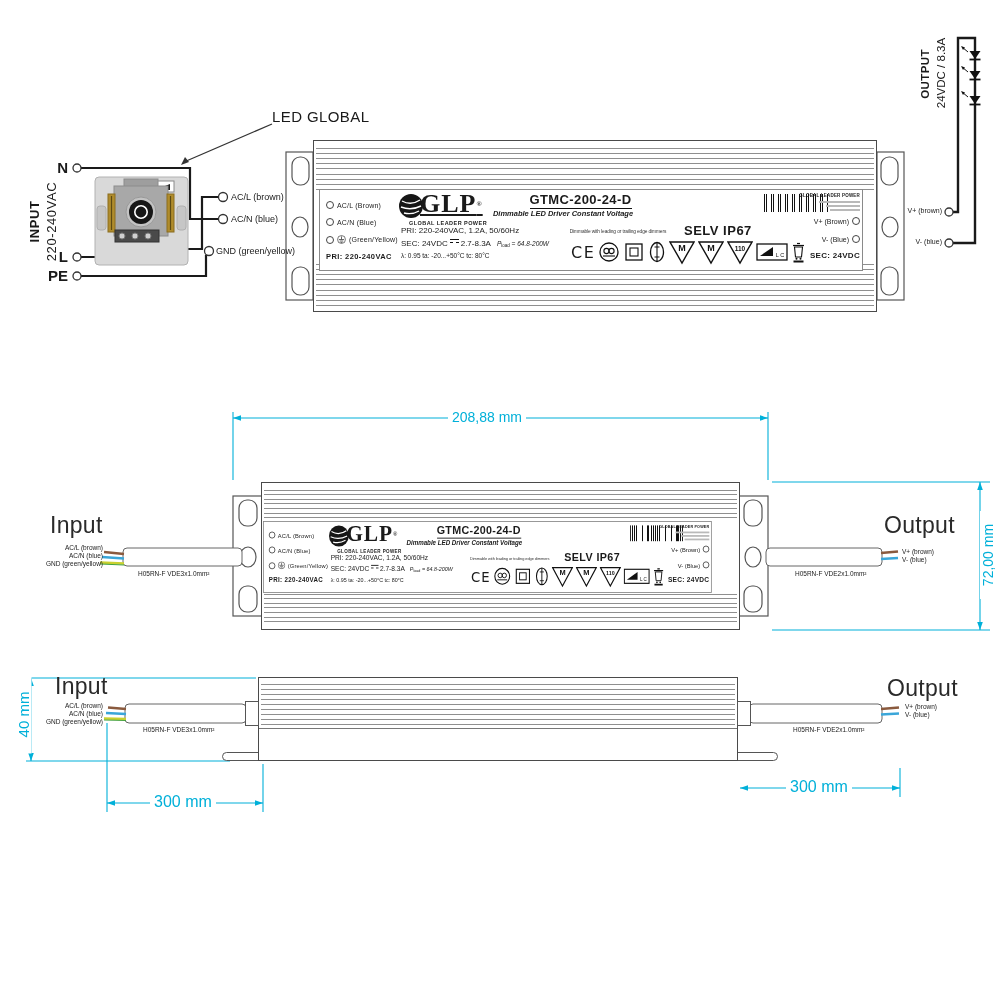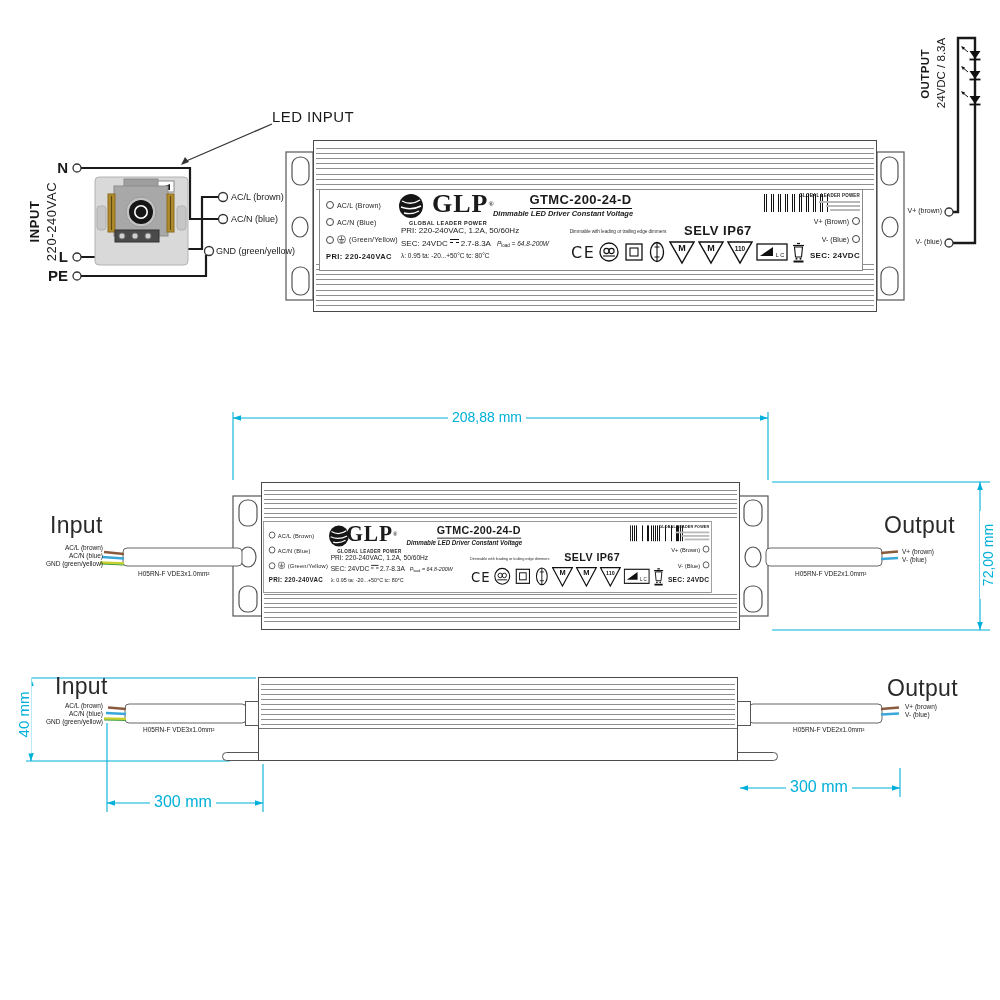--- a/index.html
+++ b/index.html
@@ -241,21 +241,21 @@
           <line x1="4" y1="8.3" x2="6" y2="8.3" stroke="#444" stroke-width="0.9"></line>
         </svg>
         <span>(Green/Yellow)</span>
       </div>
       <div class="ul-abs pri-short" style="left:6px;top:62px;">PRI:  220-240VAC</div>
 
       <svg class="ul-abs" style="left:78px;top:3px;" width="26" height="26" viewBox="0 0 26 26">
         <circle cx="13" cy="13" r="12" fill="#161616"></circle>
         <path d="M4,8 Q13,13 22,7 M3,14 Q13,18 23,13 M6,20 Q14,22 21,18" stroke="#fff" stroke-width="1.4" fill="none"></path>
       </svg>
-      <div class="ul-abs glp" style="left:112px;top:1px;"><span>GLP</span><span style="font-size:7px;vertical-align:6px;">®</span></div>
+      <div class="ul-abs glp" style="left:100px;top:1px;text-decoration:underline;"><span>GLP</span><span style="font-size:7px;vertical-align:6px;">®</span></div>
       <div class="ul-abs glp-sub" style="left:74px;top:30px;width:108px;text-align:center;">GLOBAL LEADER POWER</div>
 
       <div class="ul-abs model ctr" style="left:178px;top:2px;width:165px;"><span>GTMC-200-24-D</span></div>
       <div class="ul-abs subtitle ctr" style="left:158px;top:19px;width:170px;">Dimmable LED Driver Constant Voltage</div>
 
       <div class="ul-abs spec" style="left:81px;top:36px;">PRI:   220-240VAC, 1.2A, 50/60Hz</div>
       <div class="ul-abs spec" style="left:81px;top:49px;"><span>SEC:   24VDC</span><span class="dc-sym"></span><span>2.7-8.3A</span><span style="display:inline-block;width:6px;"></span><span class="pload">P</span><span class="psub">load</span><span class="pload"> = 64.8-200W</span></div>
       <div class="ul-abs spec-sm" style="left:81px;top:62px;">λ: 0.95    ta: -20...+50°C    tc: 80°C</div>
 
       <div class="ul-abs dimnote ctr" style="left:246px;top:39px;width:104px;">Dimmable with leading  or trailing edge dimmers</div>
@@ -418,21 +418,21 @@
         <span class="circ"></span>
       </div>
       <div class="ul-abs outrow" style="left:430px;top:45px;width:110px;">
         <span>V- (Blue)</span>
         <span class="circ"></span>
       </div>
       <div class="ul-abs sec-short ralign" style="left:440px;top:61px;width:100px;">SEC:  24VDC</div>
     </div>
   </div>
 
-  <div class="abs" style="left:272px;top:108px;font-size:15px;letter-spacing:.4px;">LED INPUT</div>
+  <div class="abs" style="left:272px;top:108px;font-size:15px;letter-spacing:.4px;">LED GLOBAL</div>
 
   <div class="abs rot" style="left:-26px;top:214px;width:120px;font-size:13px;font-weight:bold;text-align:center;letter-spacing:.6px;">INPUT</div>
   <div class="abs rot" style="left:-9px;top:214px;width:120px;font-size:13px;text-align:center;letter-spacing:.6px;">220-240VAC</div>
 
   <div class="abs ralign" style="left:40px;top:159px;width:28px;font-size:15px;font-weight:bold;">N</div>
   <div class="abs ralign" style="left:40px;top:248px;width:28px;font-size:15px;font-weight:bold;">L</div>
   <div class="abs ralign" style="left:40px;top:267px;width:28px;font-size:15px;font-weight:bold;">PE</div>
 
   <div class="abs" style="left:231px;top:192px;font-size:9px;">AC/L (brown)</div>
   <div class="abs" style="left:231px;top:214px;font-size:9px;">AC/N (blue)</div>

